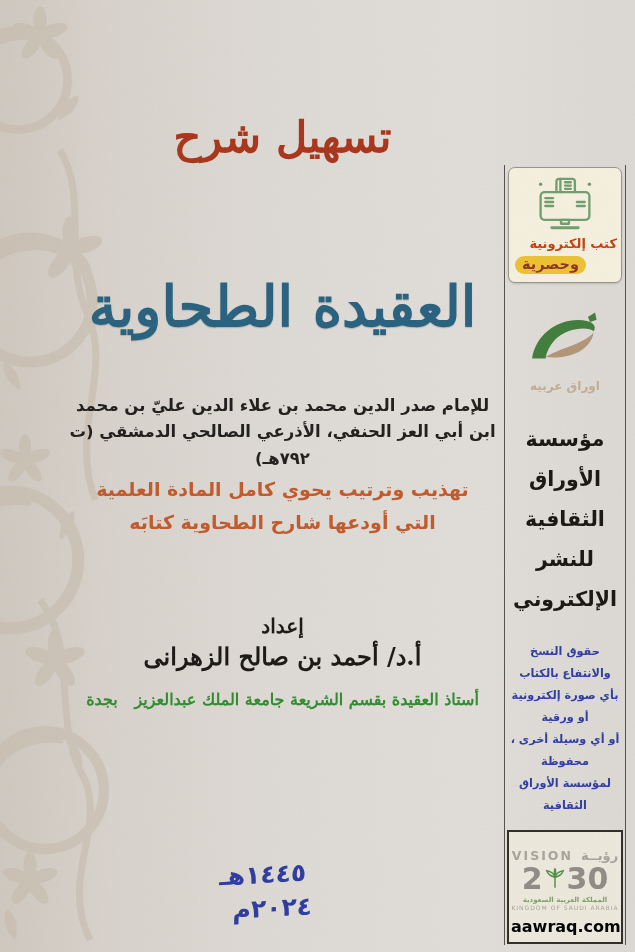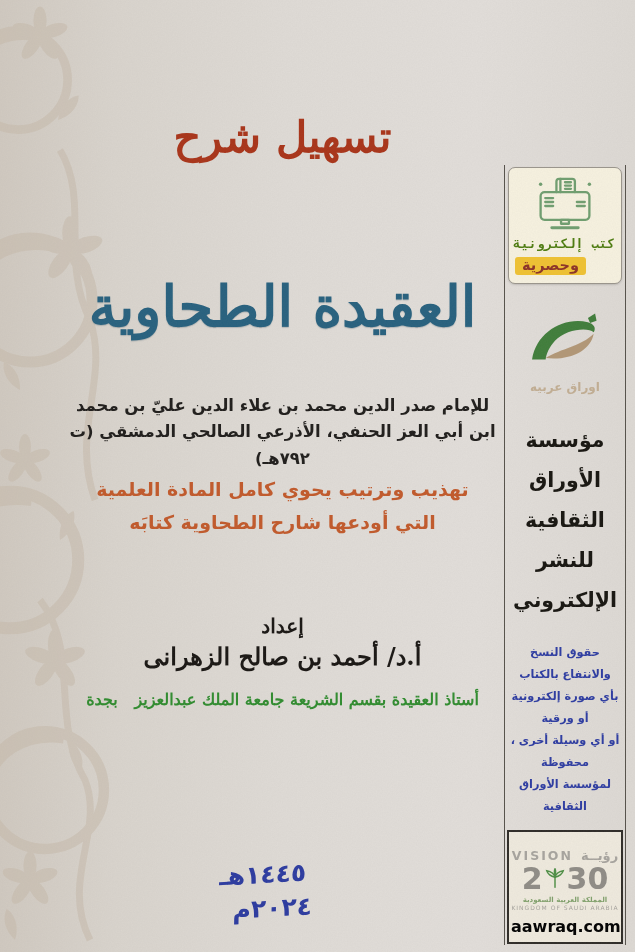--- a/index.html
+++ b/index.html
@@ -66,25 +66,25 @@
     box-sizing:border-box;direction:rtl;
   }
   .badge{
     margin:2px 3px 0 3px;
     background:#f7f2e0;
     border:1px solid #9a958c;border-radius:7px;
     padding:7px 4px 8px 4px;
     box-shadow:0 1px 2px rgba(0,0,0,.15);
   }
   .badge-icon{display:block;margin:0 auto 3px auto;}
-  .badge-line1{text-align:left;font-weight:700;font-size:13px;color:#4d7c0f;font-family:Liberation Mono, monospace;}
+  .badge-line1{text-align:right;font-weight:700;font-size:13px;color:#c2410c;}
   .badge-line2-wrap{text-align:left;margin-top:3px;margin-left:2px;}
   .badge-line2{
     display:inline-block;background:#f0c231;color:#8c3226;
-    font-weight:700;font-size:14.5px;padding:0 7px 2px 7px;border-radius:3px;
+    font-weight:700;font-size:14.5px;padding:0 7px 2px 7px;border-radius:9px;
   }
   .pub-logo{margin-top:28px;text-align:center;}
   .pub-logo-caption{
     text-align:center;color:#c2ae93;font-size:12px;font-weight:700;margin-top:2px;
     letter-spacing:1px;
   }
   .publisher-name{
     margin-top:26px;text-align:center;
     font-weight:700;font-size:20.5px;color:#16140f;line-height:40px;
   }

